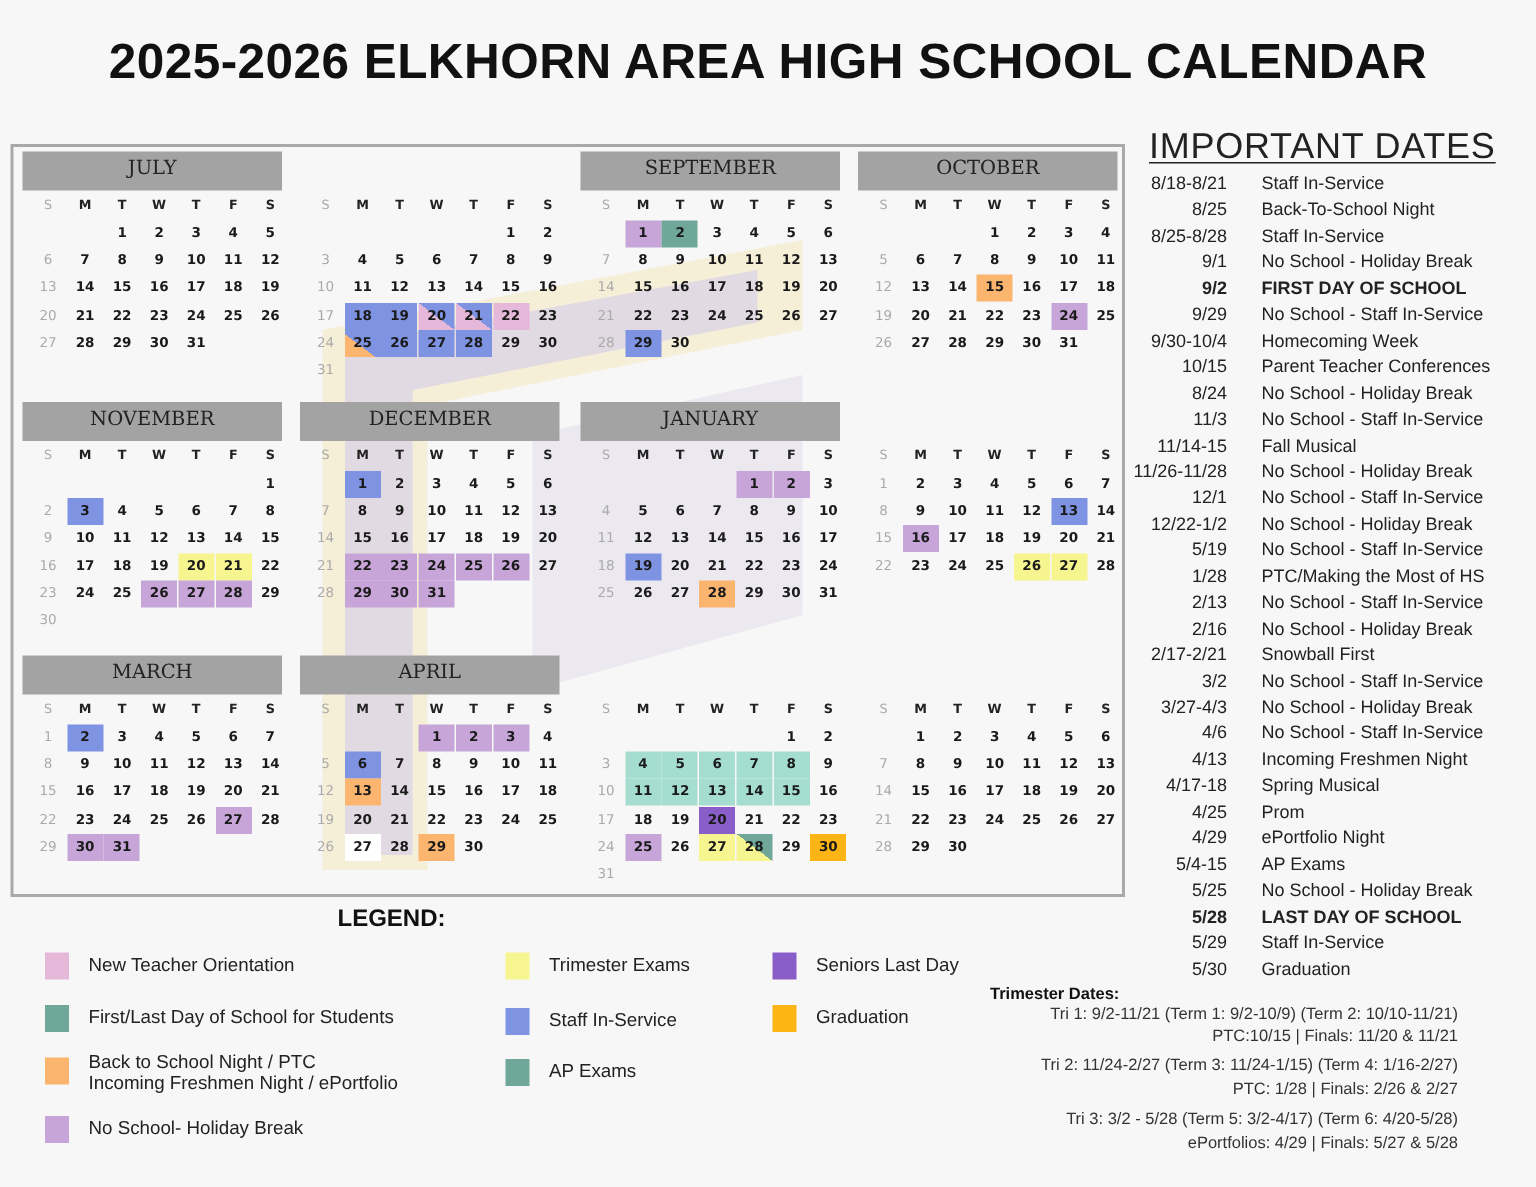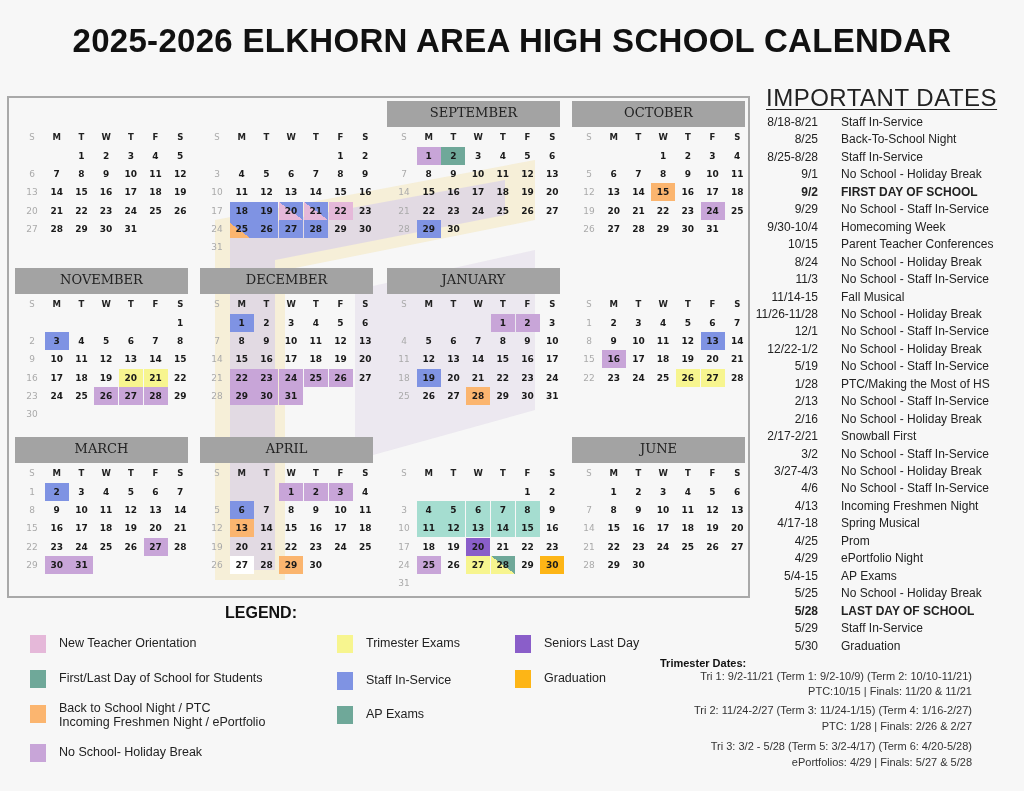--- a/index.html
+++ b/index.html
@@ -46,20 +46,21 @@
 <div class="frame"></div>
 
 <svg class="watermark" viewBox="0 0 370 420">
   <path d="M10 60 L330 0 L330 60 L80 110 L80 420 L10 420 Z" fill="#f5ecd0" opacity="0.8"></path>
   <path d="M25 70 L300 20 L300 55 L70 100 L70 410 L25 410 Z" fill="#ddd5e6" opacity="0.8"></path>
   <path d="M150 130 L330 90 L330 250 L150 300 Z" fill="#ddd5e6" opacity="0.45"></path>
 </svg>
 
 <div id="months">
     <div class="month" style="left: 15px; top: 101px;">
+      <div class="mhead">JULY</div>
       <div class="dow sun" style="left: 5px;">S</div>
       <div class="dow" style="left: 29.7px;">M</div>
       <div class="dow" style="left: 54.4px;">T</div>
       <div class="dow" style="left: 79.1px;">W</div>
       <div class="dow" style="left: 103.8px;">T</div>
       <div class="dow" style="left: 128.5px;">F</div>
       <div class="dow" style="left: 153.2px;">S</div>
       <div class="day" style="left: 54.4px; top: 46px;">1</div>
       <div class="day" style="left: 79.1px; top: 46px;">2</div>
       <div class="day" style="left: 103.8px; top: 46px;">3</div>
@@ -487,21 +488,20 @@
       <div class="day sun" style="left: 5px; top: 118.8px;">24</div>
       <div class="day c-hol" style="left: 29.7px; top: 118.8px;">25</div>
       <div class="day" style="left: 54.4px; top: 118.8px;">26</div>
       <div class="day c-tri" style="left: 79.1px; top: 118.8px;">27</div>
       <div class="day split-tri-first" style="left: 103.8px; top: 118.8px;">28</div>
       <div class="day" style="left: 128.5px; top: 118.8px;">29</div>
       <div class="day c-grad" style="left: 153.2px; top: 118.8px;">30</div>
       <div class="day sun" style="left: 5px; top: 137px;">31</div>
     </div>
     <div class="month" style="left: 572px; top: 437px;">
-      <div class="mhead">JUNE</div>
       <div class="dow sun" style="left: 5px;">S</div>
       <div class="dow" style="left: 29.7px;">M</div>
       <div class="dow" style="left: 54.4px;">T</div>
       <div class="dow" style="left: 79.1px;">W</div>
       <div class="dow" style="left: 103.8px;">T</div>
       <div class="dow" style="left: 128.5px;">F</div>
       <div class="dow" style="left: 153.2px;">S</div>
       <div class="day" style="left: 29.7px; top: 46px;">1</div>
       <div class="day" style="left: 54.4px; top: 46px;">2</div>
       <div class="day" style="left: 79.1px; top: 46px;">3</div>

